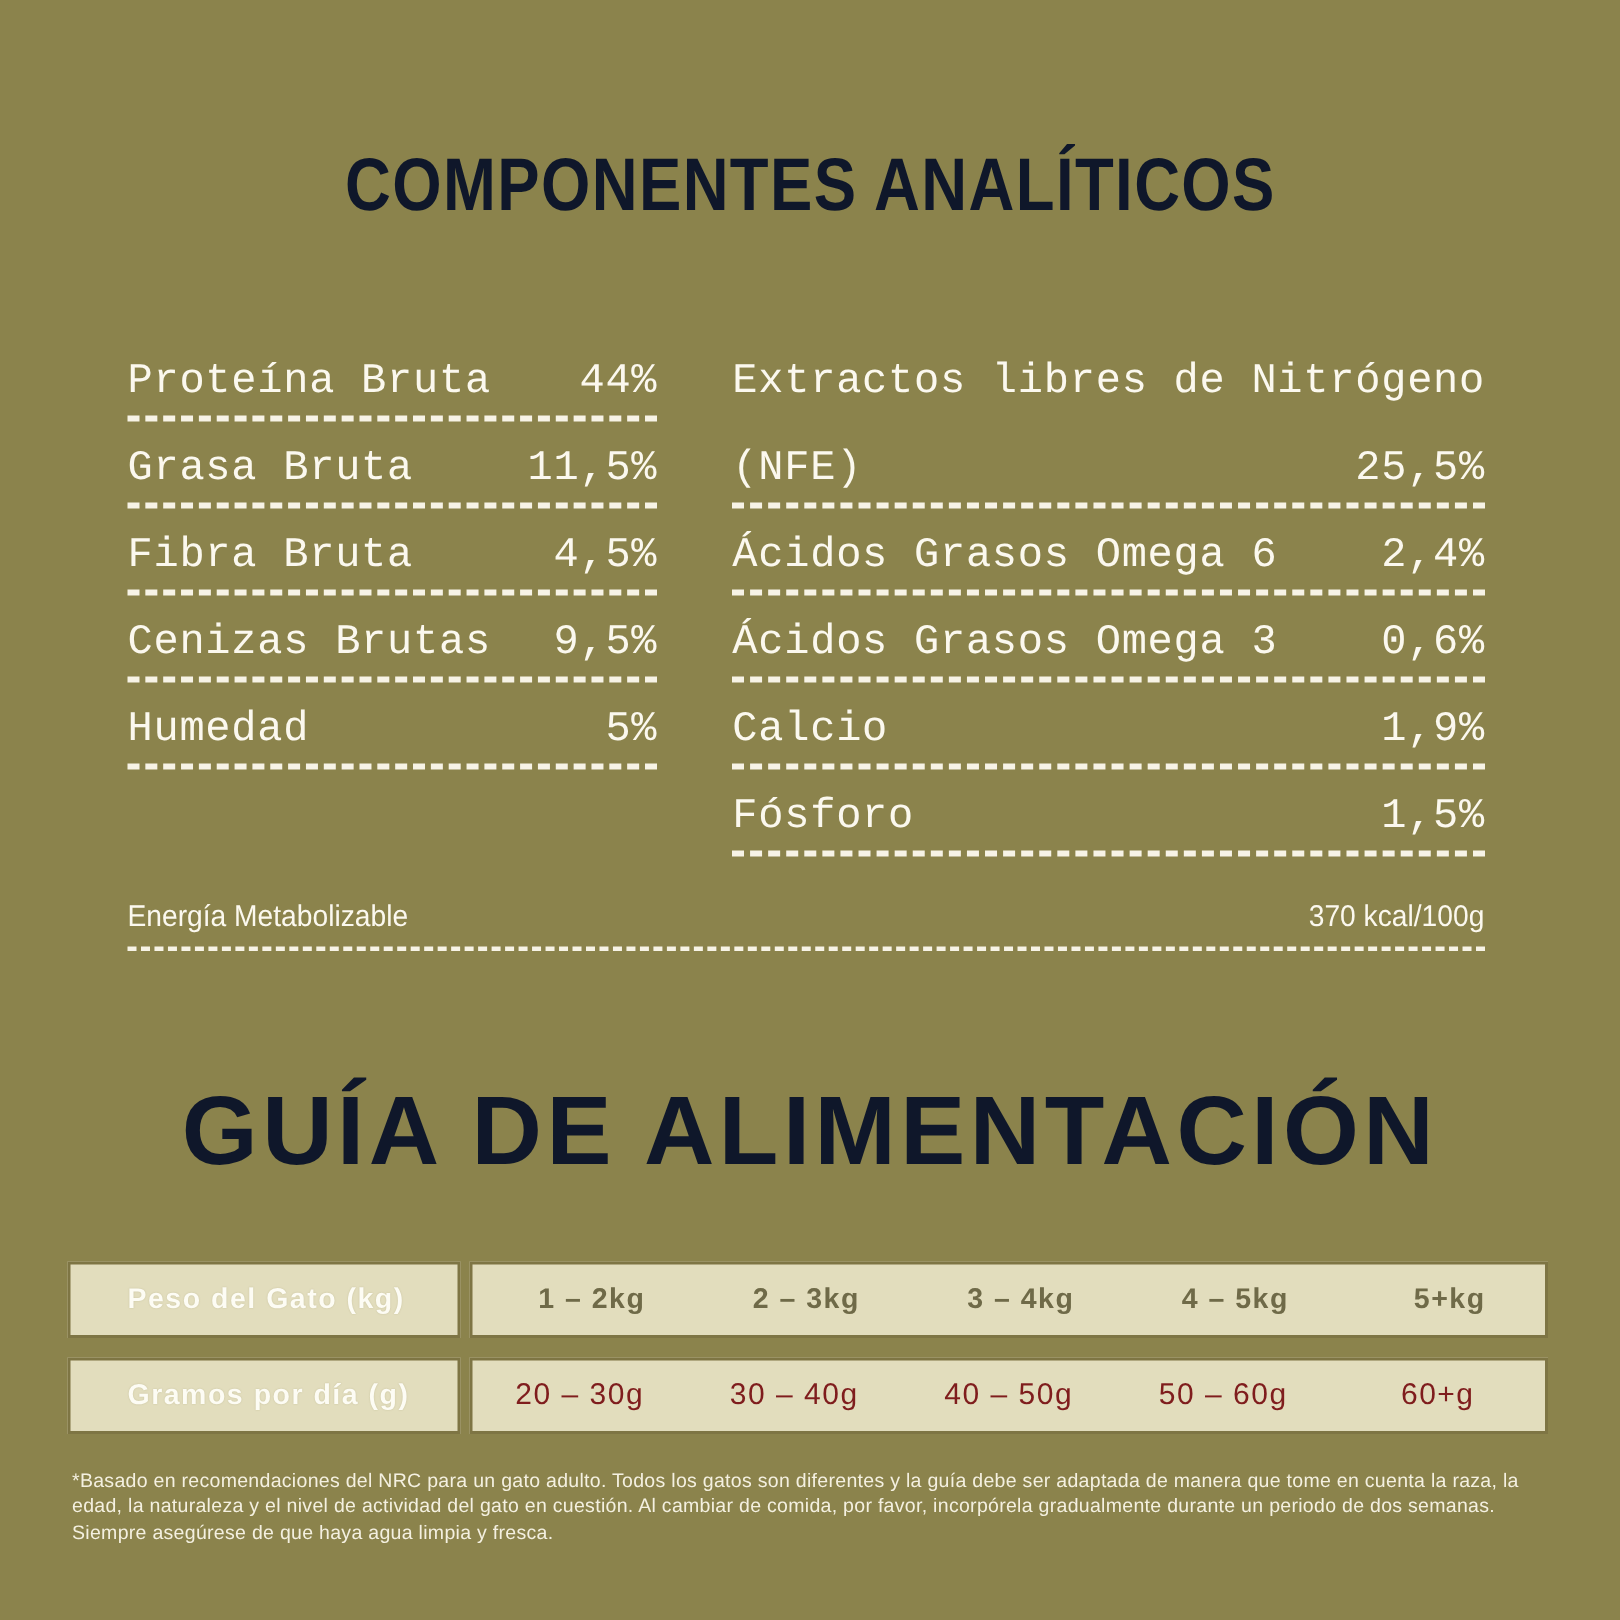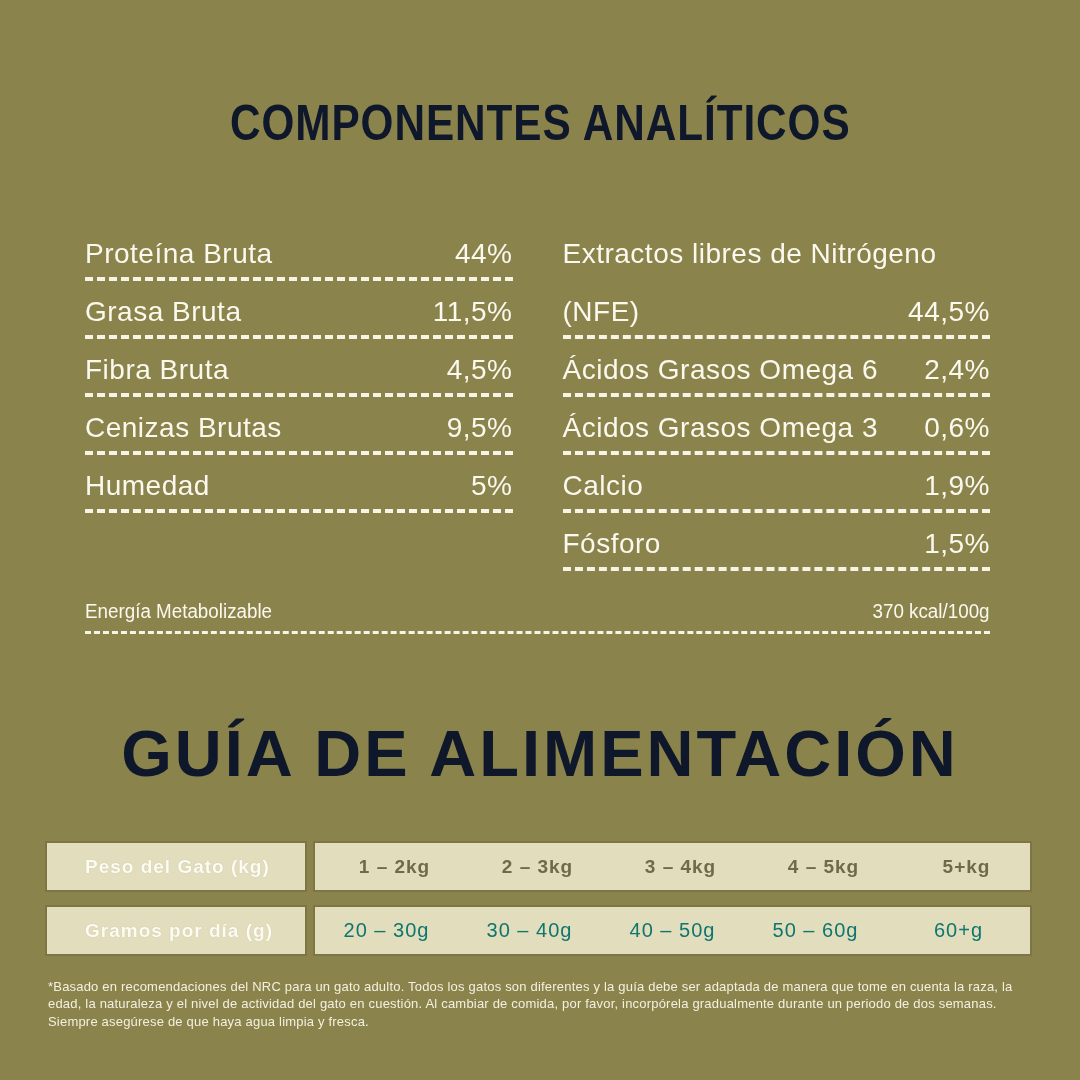--- a/index.html
+++ b/index.html
@@ -34,20 +34,21 @@
   .title-feeding {
     margin-top: 82px;
     font-size: 65px;
     letter-spacing: 3px;
   }
   .columns {
     display: flex;
     gap: 50px;
     margin-top: 84px;
     padding: 0 90px 0 85px;
+    font-family: Liberation Mono, monospace;
   }
   .col { flex: 1; }
   .nrow {
     display: flex;
     justify-content: space-between;
     align-items: flex-end;
     font-size: 28px;
     letter-spacing: 0.5px;
     border-bottom: 4px dashed #f7f3e6;
     padding-bottom: 7px;
@@ -105,21 +106,21 @@
   }
   .fcell-values { flex: 1; }
   .fval {
     flex: 1;
     text-align: center;
     font-size: 19px;
     letter-spacing: 1px;
     white-space: nowrap;
   }
   .frow-weights .fval { font-weight: bold; color: #6f6a48; padding-left: 16px; }
-  .frow-grams .fval { font-weight: normal; color: #0f766e; font-size: 20px; }
+  .frow-grams .fval { font-weight: normal; color: #7f1d1d; font-size: 20px; }
   .footnote {
     margin: 22px 45px 0 48px;
     font-size: 13px;
     line-height: 1.33;
     letter-spacing: 0.2px;
     color: #f4f0e0;
   }
 </style>
 </head>
 <body>
@@ -154,21 +155,21 @@
         <span class="pct">5%</span>
       </div>
     </div>
 
     <div class="col">
       <div class="nrow no-line">
         <span>Extractos libres de Nitrógeno</span>
       </div>
       <div class="nrow">
         <span>(NFE)</span>
-        <span class="pct">44,5%</span>
+        <span class="pct">25,5%</span>
       </div>
       <div class="nrow">
         <span>Ácidos Grasos Omega 6</span>
         <span class="pct">2,4%</span>
       </div>
       <div class="nrow">
         <span>Ácidos Grasos Omega 3</span>
         <span class="pct">0,6%</span>
       </div>
       <div class="nrow">

